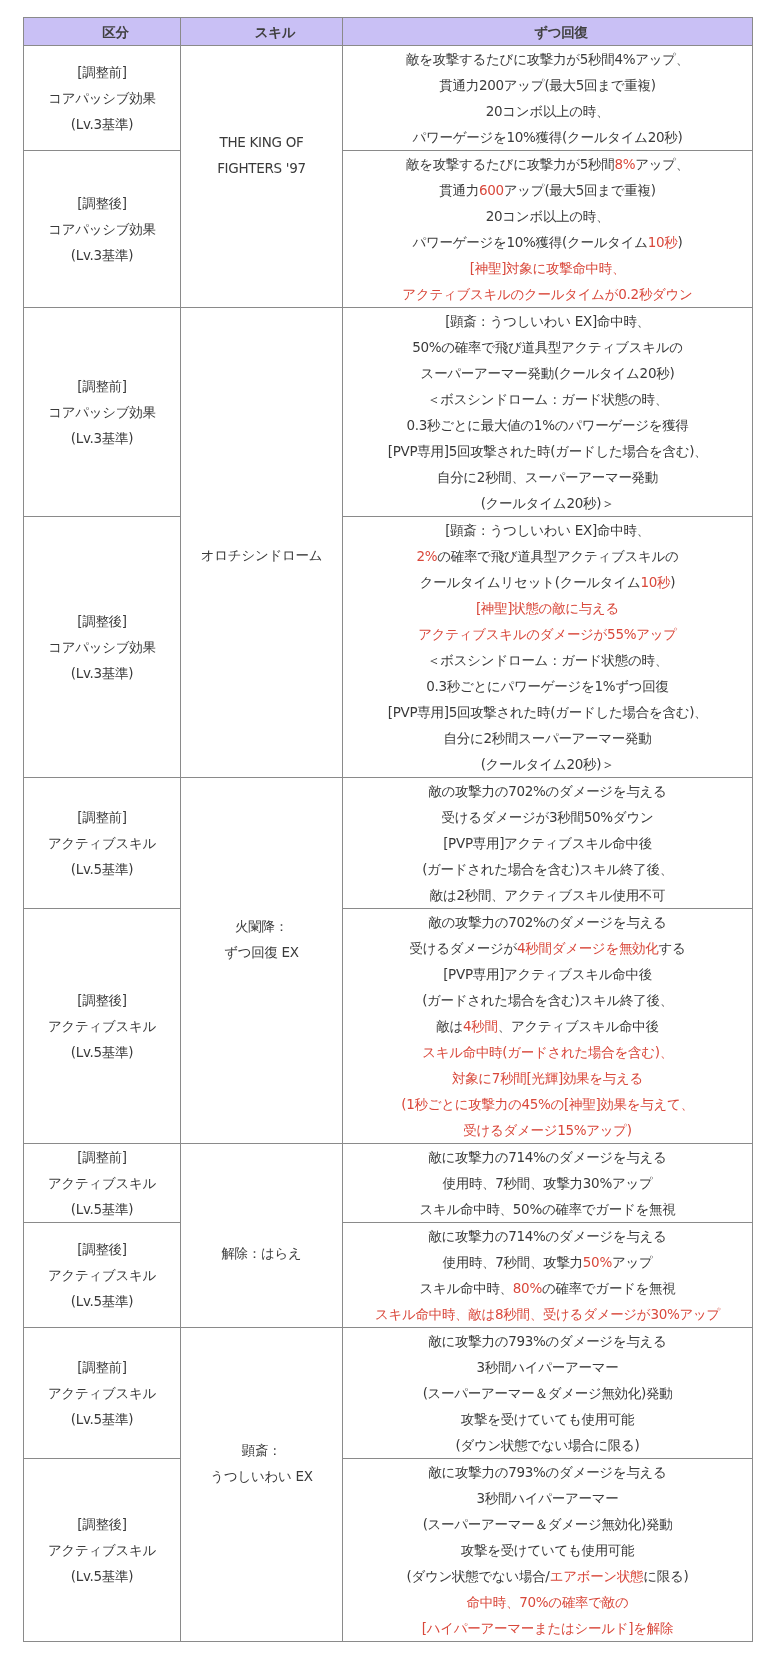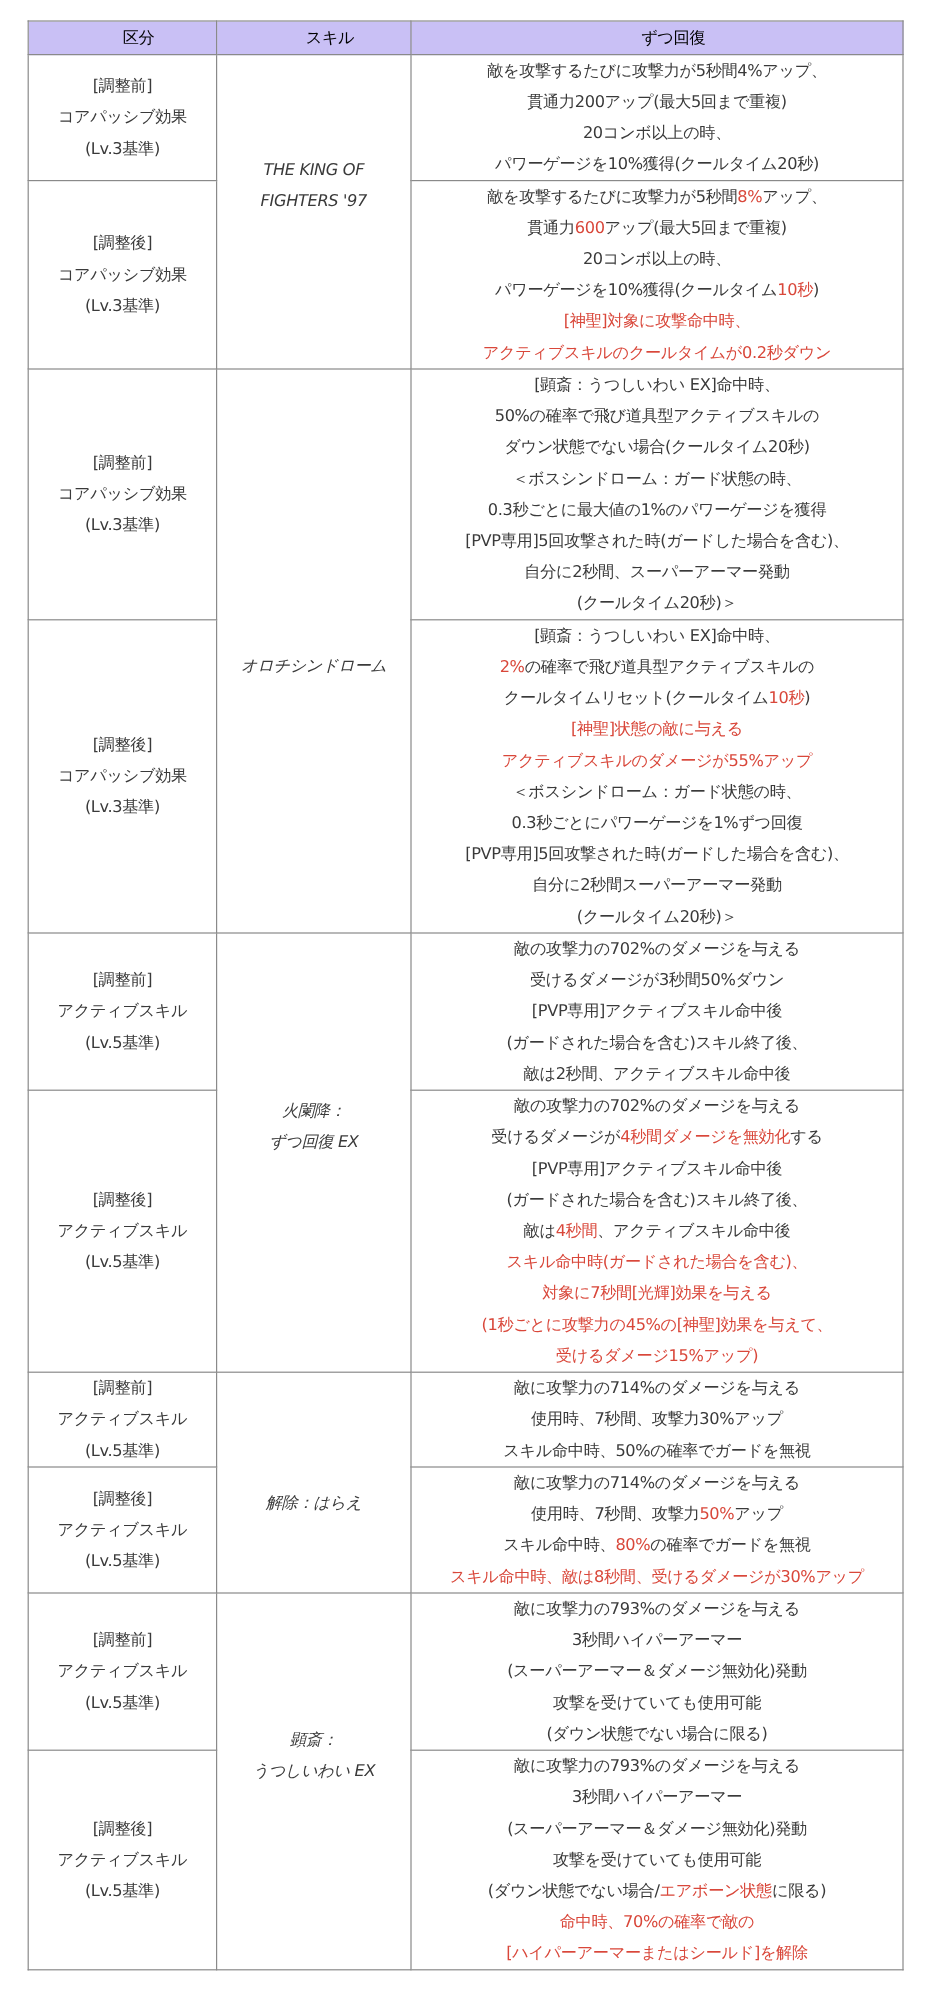--- a/index.html
+++ b/index.html
@@ -14,32 +14,32 @@
   table.changes th, table.changes td {
     border: 1.5px solid #8a8a8a;
     text-align: center;
     vertical-align: middle;
     padding: 0 4px;
     line-height: 26px;
     letter-spacing: -0.3px;
   }
   table.changes th {
     background: #c9c0f5;
-    font-weight: normal;
+    font-weight: bold;
     height: 27px;
-    color: #000000;
+    color: #404040;
     padding-left: 31px;
   }
   col.c1 { width: 157px; }
   col.c2 { width: 162px; }
   col.c3 { width: 410px; }
   td.content { padding: 1px 2px; white-space: nowrap; margin-top: 26px; }
   .line { display: block; }
   .hl { color: #d9473a; }
-  td.skill { vertical-align: middle; font-style: italic; }
+  td.skill { vertical-align: middle; }
   td.skill .line { display: block; }
 </style>
 </head>
 <body>
 
 <table class="changes">
   <colgroup>
       <col class="c1">
       <col class="c2">
       <col class="c3">
@@ -93,21 +93,21 @@
           <span class="line">(Lv.3基準)</span>
         </td>
         <td class="skill" rowspan="2">
           <div style="position: relative; top: 12px;">
             <span class="line">オロチシンドローム</span>
           </div>
         </td>
         <td class="content">
           <span class="line"><span>[顕斎：うつしいわい EX]命中時、</span></span>
           <span class="line"><span>50%の確率で飛び道具型アクティブスキルの</span></span>
-          <span class="line"><span>ダウン状態でない場合(クールタイム20秒)</span></span>
+          <span class="line"><span>スーパーアーマー発動(クールタイム20秒)</span></span>
           <span class="line"><span>＜ボスシンドローム：ガード状態の時、</span></span>
           <span class="line"><span>0.3秒ごとに最大値の1%のパワーゲージを獲得</span></span>
           <span class="line"><span>[PVP専用]5回攻撃された時(ガードした場合を含む)、</span></span>
           <span class="line"><span>自分に2秒間、スーパーアーマー発動</span></span>
           <span class="line"><span>(クールタイム20秒)＞</span></span>
         </td>
       </tr>
       <tr>
         <td>
           <span class="line">[調整後]</span>
@@ -137,21 +137,21 @@
           <div style="position: relative; top: -22px;">
             <span class="line">火闌降：</span>
             <span class="line">ずつ回復 EX</span>
           </div>
         </td>
         <td class="content">
           <span class="line"><span>敵の攻撃力の702%のダメージを与える</span></span>
           <span class="line"><span>受けるダメージが3秒間50%ダウン</span></span>
           <span class="line"><span>[PVP専用]アクティブスキル命中後</span></span>
           <span class="line"><span>(ガードされた場合を含む)スキル終了後、</span></span>
-          <span class="line"><span>敵は2秒間、アクティブスキル命中後</span></span>
+          <span class="line"><span>敵は2秒間、アクティブスキル使用不可</span></span>
         </td>
       </tr>
       <tr>
         <td>
           <span class="line">[調整後]</span>
           <span class="line">アクティブスキル</span>
           <span class="line">(Lv.5基準)</span>
         </td>
         <td class="content">
           <span class="line"><span>敵の攻撃力の702%のダメージを与える</span></span>

